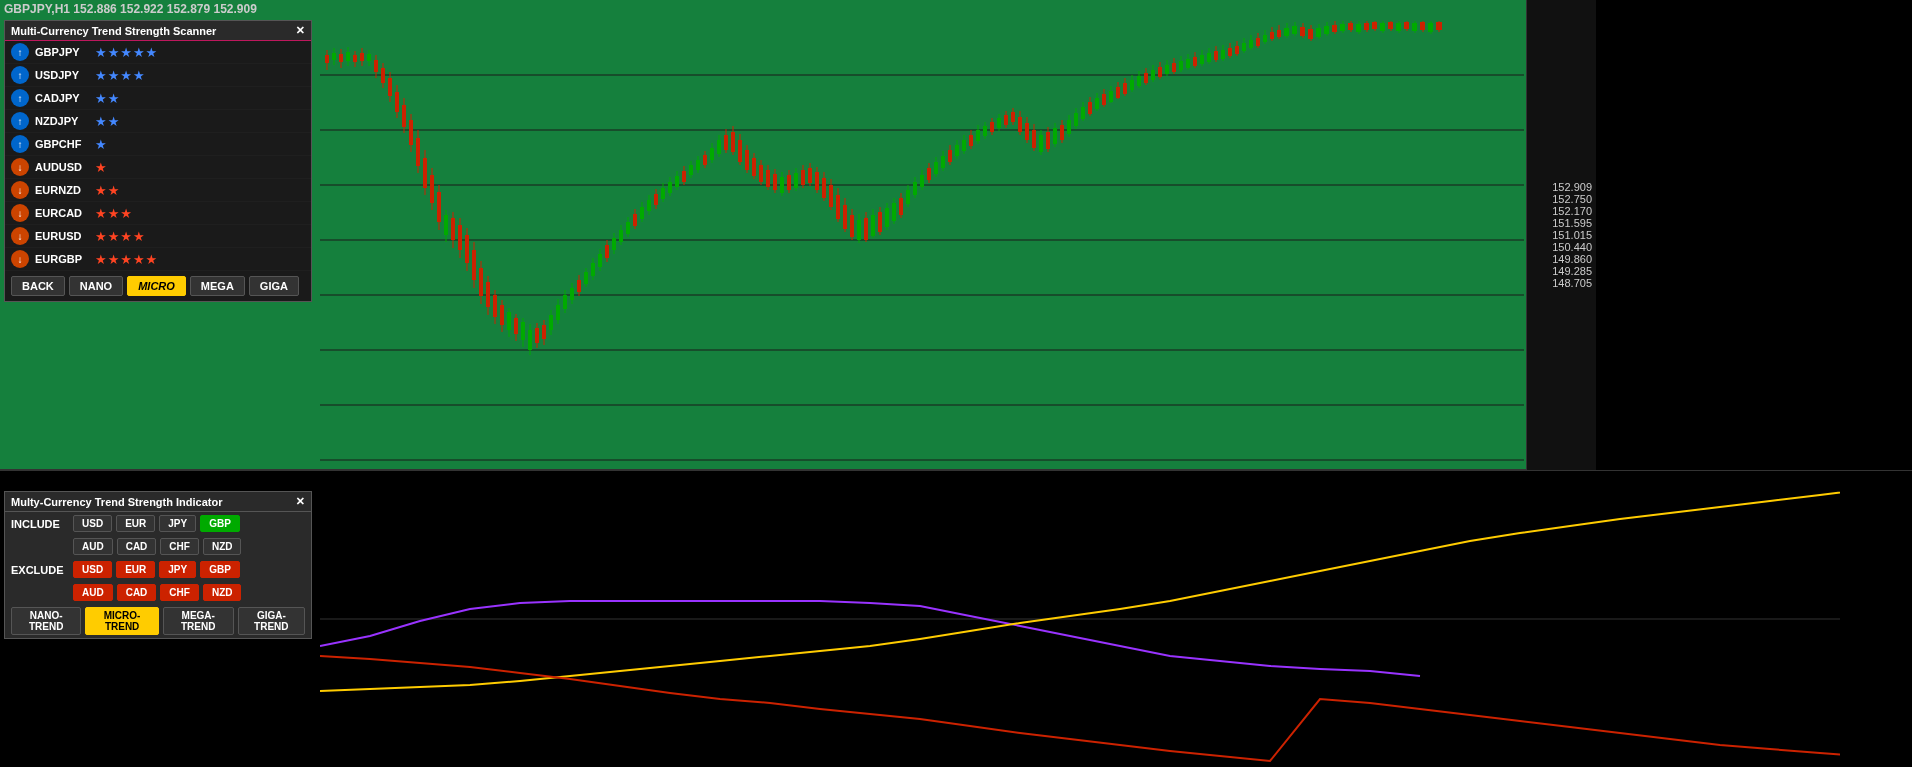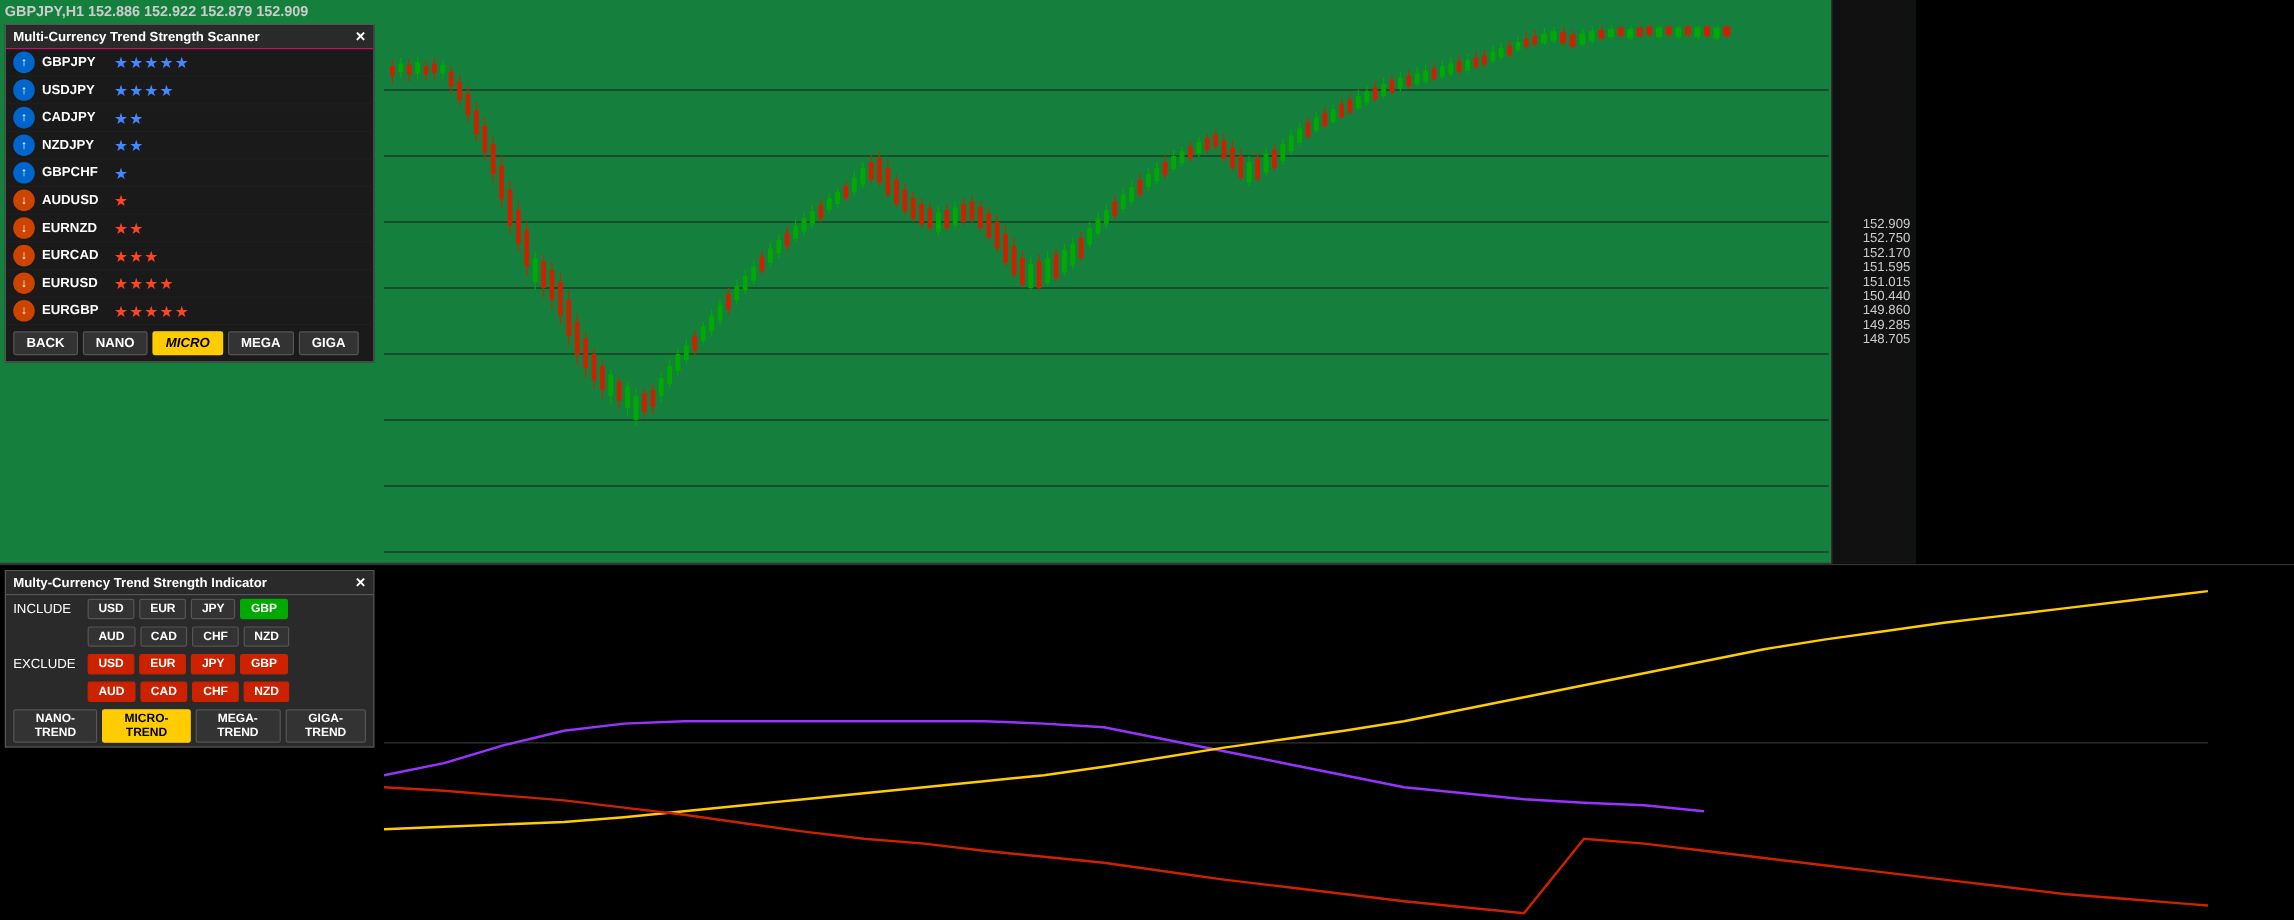--- a/index.html
+++ b/index.html
@@ -149,21 +149,21 @@
       top: 470px;
       left: 0;
       width: 1912px;
       height: 297px;
       background: #000;
       border-top: 1px solid #333;
     }
 
     #indicator-title-bar {
       position: absolute;
-      top: 4px;
+      top: 20px;
       left: 4px;
       width: 308px;
       background: #2a2a2a;
       border: 1px solid #555;
       z-index: 10;
     }
     #indicator-title-inner {
       background: #2a2a2a;
       padding: 3px 6px;
       display: flex;
@@ -184,21 +184,21 @@
 
     .ind-row {
       display: flex;
       align-items: center;
       padding: 3px 6px;
       gap: 4px;
     }
     .ind-label {
       color: #fff;
       font-size: 11px;
-      font-weight: normal;
+      font-weight: bold;
       width: 58px;
     }
     .ind-btn {
       padding: 2px 8px;
       font-size: 10px;
       font-weight: bold;
       cursor: pointer;
       border: 1px solid #555;
       border-radius: 2px;
       background: #333;

